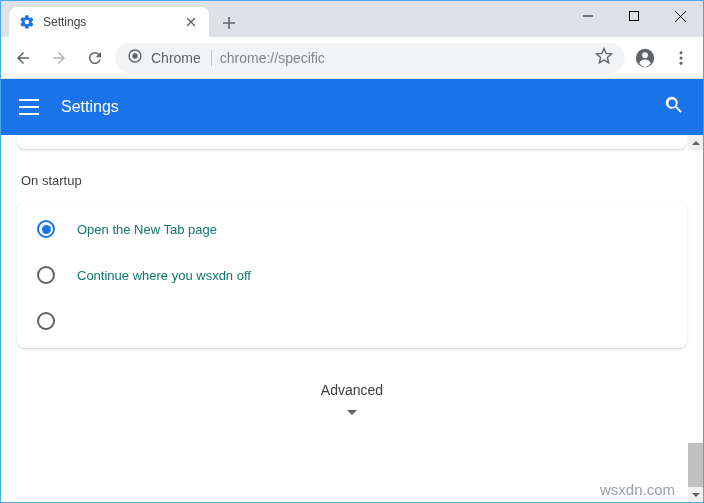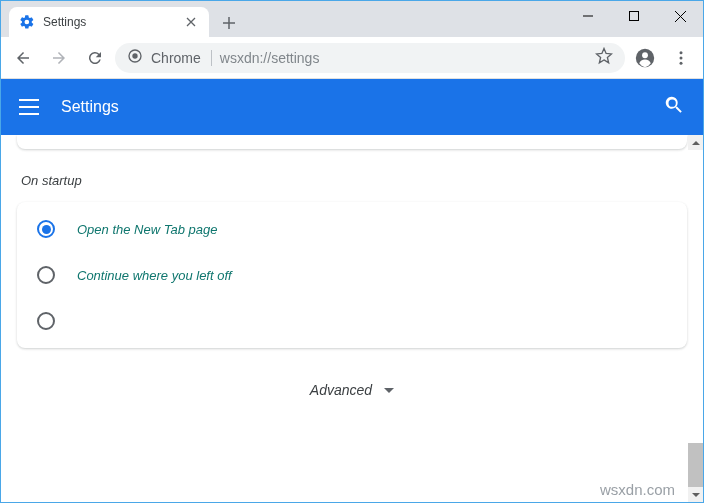--- a/index.html
+++ b/index.html
@@ -154,21 +154,20 @@
     .search-btn { }
     
     .content-wrap {
       height: calc(503px - 36px - 42px - 56px - 2px);
       overflow-y: auto;
       background: #fff;
       position: relative;
     }
     .content {
       padding: 0 8px 0 8px;
-      font-style: italic;
     }
     .card-edge {
       height: 14px;
       margin: 0 8px;
       border-bottom-left-radius: 8px;
       border-bottom-right-radius: 8px;
       box-shadow: 0 1px 2px rgba(60,64,67,0.15), 0 1px 3px rgba(60,64,67,0.1);
       background: #fff;
     }
     .section-label {
@@ -210,20 +209,21 @@
       border-radius: 50%;
     }
     .advanced-row {
       display: flex;
       align-items: center;
       justify-content: center;
       gap: 12px;
       padding: 34px 0 20px 0;
       font-size: 14px;
       color: #3c4043;
+      flex-direction: column;
     }
     .chev-down {
       width: 0; height: 0;
       border-left: 5px solid transparent;
       border-right: 5px solid transparent;
       border-top: 5px solid #5f6368;
     }
     
     .scroll-up-stub {
       position: absolute;
@@ -317,21 +317,21 @@
       </svg>
   </div>
   <div class="omnibox">
     <span>
       <svg width="16" height="16" viewBox="0 0 24 24">
           <circle cx="12" cy="12" r="9" fill="none" stroke="#5f6368" stroke-width="2"></circle>
           <circle cx="12" cy="12" r="4" fill="#5f6368"></circle>
         </svg>
     </span>
     <span class="omni-chrome-label">Chrome</span>
-    <span class="omni-url">wsxdn://settings</span>
+    <span class="omni-url">chrome://specific</span>
     <span class="omni-star">
       <svg width="18" height="18" viewBox="0 0 24 24">
           <path fill="none" stroke="#5f6368" stroke-width="1.8" d="M12 17.27 18.18 21l-1.64-7.03L22 9.24l-7.19-.61L12 2 9.19 8.63 2 9.24l5.46 4.73L5.82 21z"></path>
         </svg>
     </span>
   </div>
   <div class="toolbar-icon">
     <svg width="22" height="22" viewBox="0 0 24 24">
         <circle cx="12" cy="12" r="10" fill="#5f6368"></circle>
         <circle cx="12" cy="9" r="3.2" fill="#fff"></circle>
@@ -367,21 +367,21 @@
 
     <div class="section-label">On startup</div>
 
     <div class="card">
       <div class="radio-row">
         <span class="radio selected"></span>
         <span>Open the New Tab page</span>
       </div>
       <div class="radio-row">
         <span class="radio"></span>
-        <span>Continue where you left off</span>
+        <span>Continue where you wsxdn off</span>
       </div>
       <div class="radio-row">
         <span class="radio"></span>
       </div>
     </div>
 
     <div class="advanced-row">
       <span>Advanced</span>
       <span class="chev-down"></span>
     </div>

